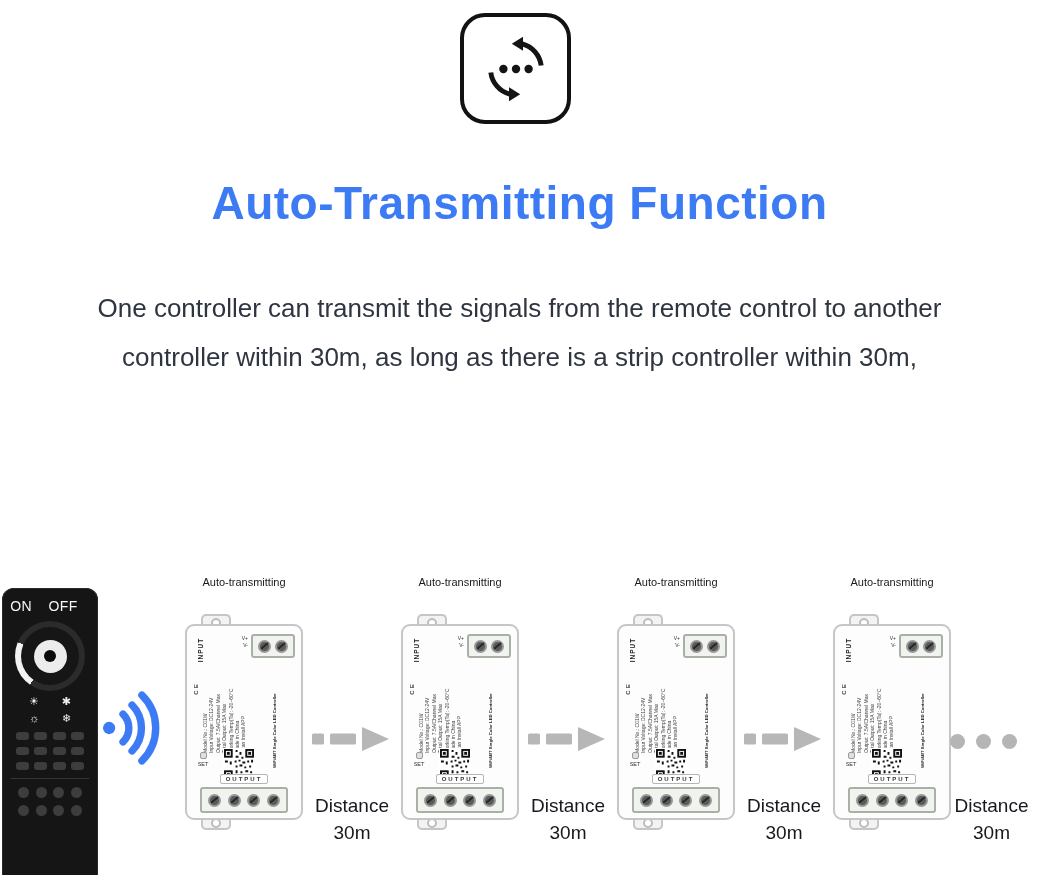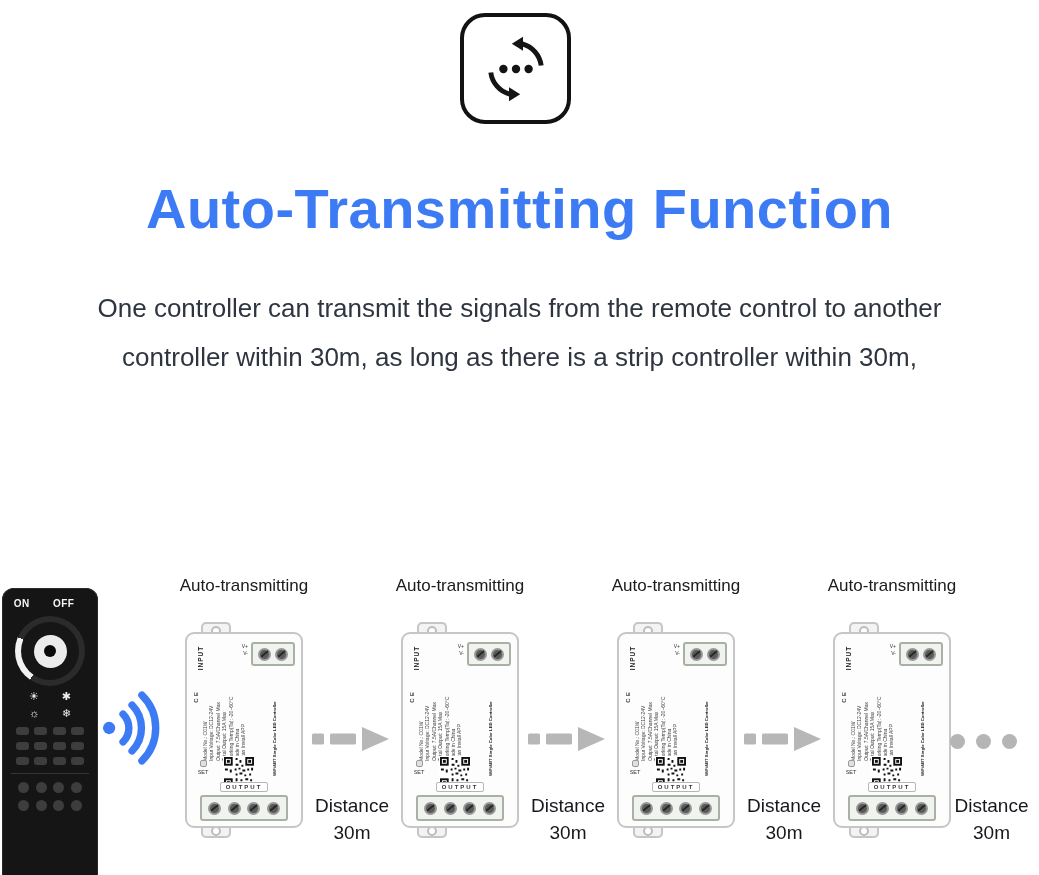--- a/index.html
+++ b/index.html
@@ -1,46 +1,46 @@
 <!DOCTYPE html>
 <html><head>
 <meta charset="utf-8">
 <style>
   html,body{margin:0;padding:0;}
   body{width:1039px;height:875px;background:#ffffff;font-family:"Liberation Sans",sans-serif;position:relative;overflow:hidden;color:#222;}
 
   
   .header-icon{position:absolute;left:460px;top:13px;width:111px;height:111px;border:4px solid #121212;border-radius:25px;display:flex;align-items:center;justify-content:center;background:#fff;box-sizing:border-box;}
-  .page-title{position:absolute;top:176px;left:0;width:100%;text-align:center;font-size:56px;font-weight:bold;color:#3D7BF5;letter-spacing:0.5px;}
+  .page-title{position:absolute;top:176px;left:0;width:100%;text-align:center;font-size:46px;font-weight:bold;color:#3D7BF5;letter-spacing:0.5px;}
   .desc{position:absolute;top:284px;left:0;width:100%;text-align:center;font-size:26px;color:#2F3540;line-height:49px;}
 
   
   .diagram{position:absolute;left:0;top:570px;width:1039px;height:305px;}
 
   
   .remote{position:absolute;left:2px;top:18px;width:96px;height:300px;background:#151515;border-radius:12px;box-shadow:inset 0 0 0 1px #2a2a2a;}
-  .remote-power{display:flex;justify-content:space-around;color:#f5f5f5;font-size:10px;font-weight:bold;padding:10px 12px 0 0;letter-spacing:0.5px;}
+  .remote-power{display:flex;justify-content:space-around;color:#f5f5f5;font-size:14px;font-weight:normal;padding:10px 12px 0 0;letter-spacing:0.5px;}
   .dial{position:relative;width:70px;height:70px;margin:7px auto 4px auto;border-radius:50%;background:#2b2b2b;}
   .dial-pie{position:absolute;inset:0;border-radius:50%;background:conic-gradient(from 215deg,#f2f2f2 0 78deg,transparent 78deg 360deg);}
   .dial-hole{position:absolute;inset:6px;border-radius:50%;background:#161616;}
   .dial-knob{position:absolute;left:50%;top:50%;width:33px;height:33px;margin:-16.5px 0 0 -16.5px;border-radius:50%;background:#ececec;}
   .dial-dot{position:absolute;left:50%;top:50%;width:12px;height:12px;margin:-6px 0 0 -6px;border-radius:50%;background:#0b0b0b;}
   .r-icons{display:flex;justify-content:space-evenly;color:#ededed;font-size:11px;margin:4px 4px;}
   .r-row{display:flex;justify-content:space-evenly;margin:7px 9px;}
   .pill{width:13px;height:8px;border-radius:3px;background:#3d3d3d;}
   .r-div{height:1px;background:#353535;margin:8px 9px;}
   .rdot{width:11px;height:11px;border-radius:50%;background:#3d3d3d;}
 
   
   .wifi{position:absolute;left:96px;top:116px;}
 
   
   .ctl-group{position:absolute;top:6px;width:132px;text-align:center;}
   .g1{left:178px}.g2{left:394px}.g3{left:610px}.g4{left:826px}
-  .auto-label{font-size:17px;font-weight:500;color:#1a1a1a;}
+  .auto-label{font-size:11px;font-weight:500;color:#1a1a1a;}
   .ctl-wrap{position:relative;width:118px;height:216px;margin:26px auto 0 auto;text-align:left;}
   .ctl-tab{position:absolute;left:16px;width:30px;height:14px;background:#f3f3f3;border:2px solid #c6c6c6;box-sizing:border-box;}
   .ctl-tab.top{top:0;border-radius:5px 5px 0 0;border-bottom:none;}
   .ctl-tab.bottom{bottom:0;border-radius:0 0 5px 5px;border-top:none;}
   .ctl-tab::after{content:"";position:absolute;left:50%;top:50%;width:6px;height:6px;margin:-4px 0 0 -5px;border-radius:50%;background:#fff;border:2px solid #bdbdbd;}
   .ctl-body{position:absolute;top:10px;left:0;width:118px;height:196px;background:#fdfdfd;border:2px solid #c6c6c6;border-radius:9px;box-sizing:border-box;}
   .rot{position:absolute;transform:rotate(-90deg);}
   .input-rot{left:-6px;top:19px;width:40px;height:10px;font-size:6.5px;font-weight:bold;letter-spacing:1px;color:#222;text-align:center;line-height:10px;}
   .cert-rot{left:-9px;top:58px;width:36px;height:9px;font-size:6px;font-weight:bold;color:#444;text-align:center;line-height:9px;letter-spacing:2px;}
   .specs-rot{left:-14px;top:52px;width:104px;height:46px;font-size:5px;line-height:6.4px;color:#454545;}

